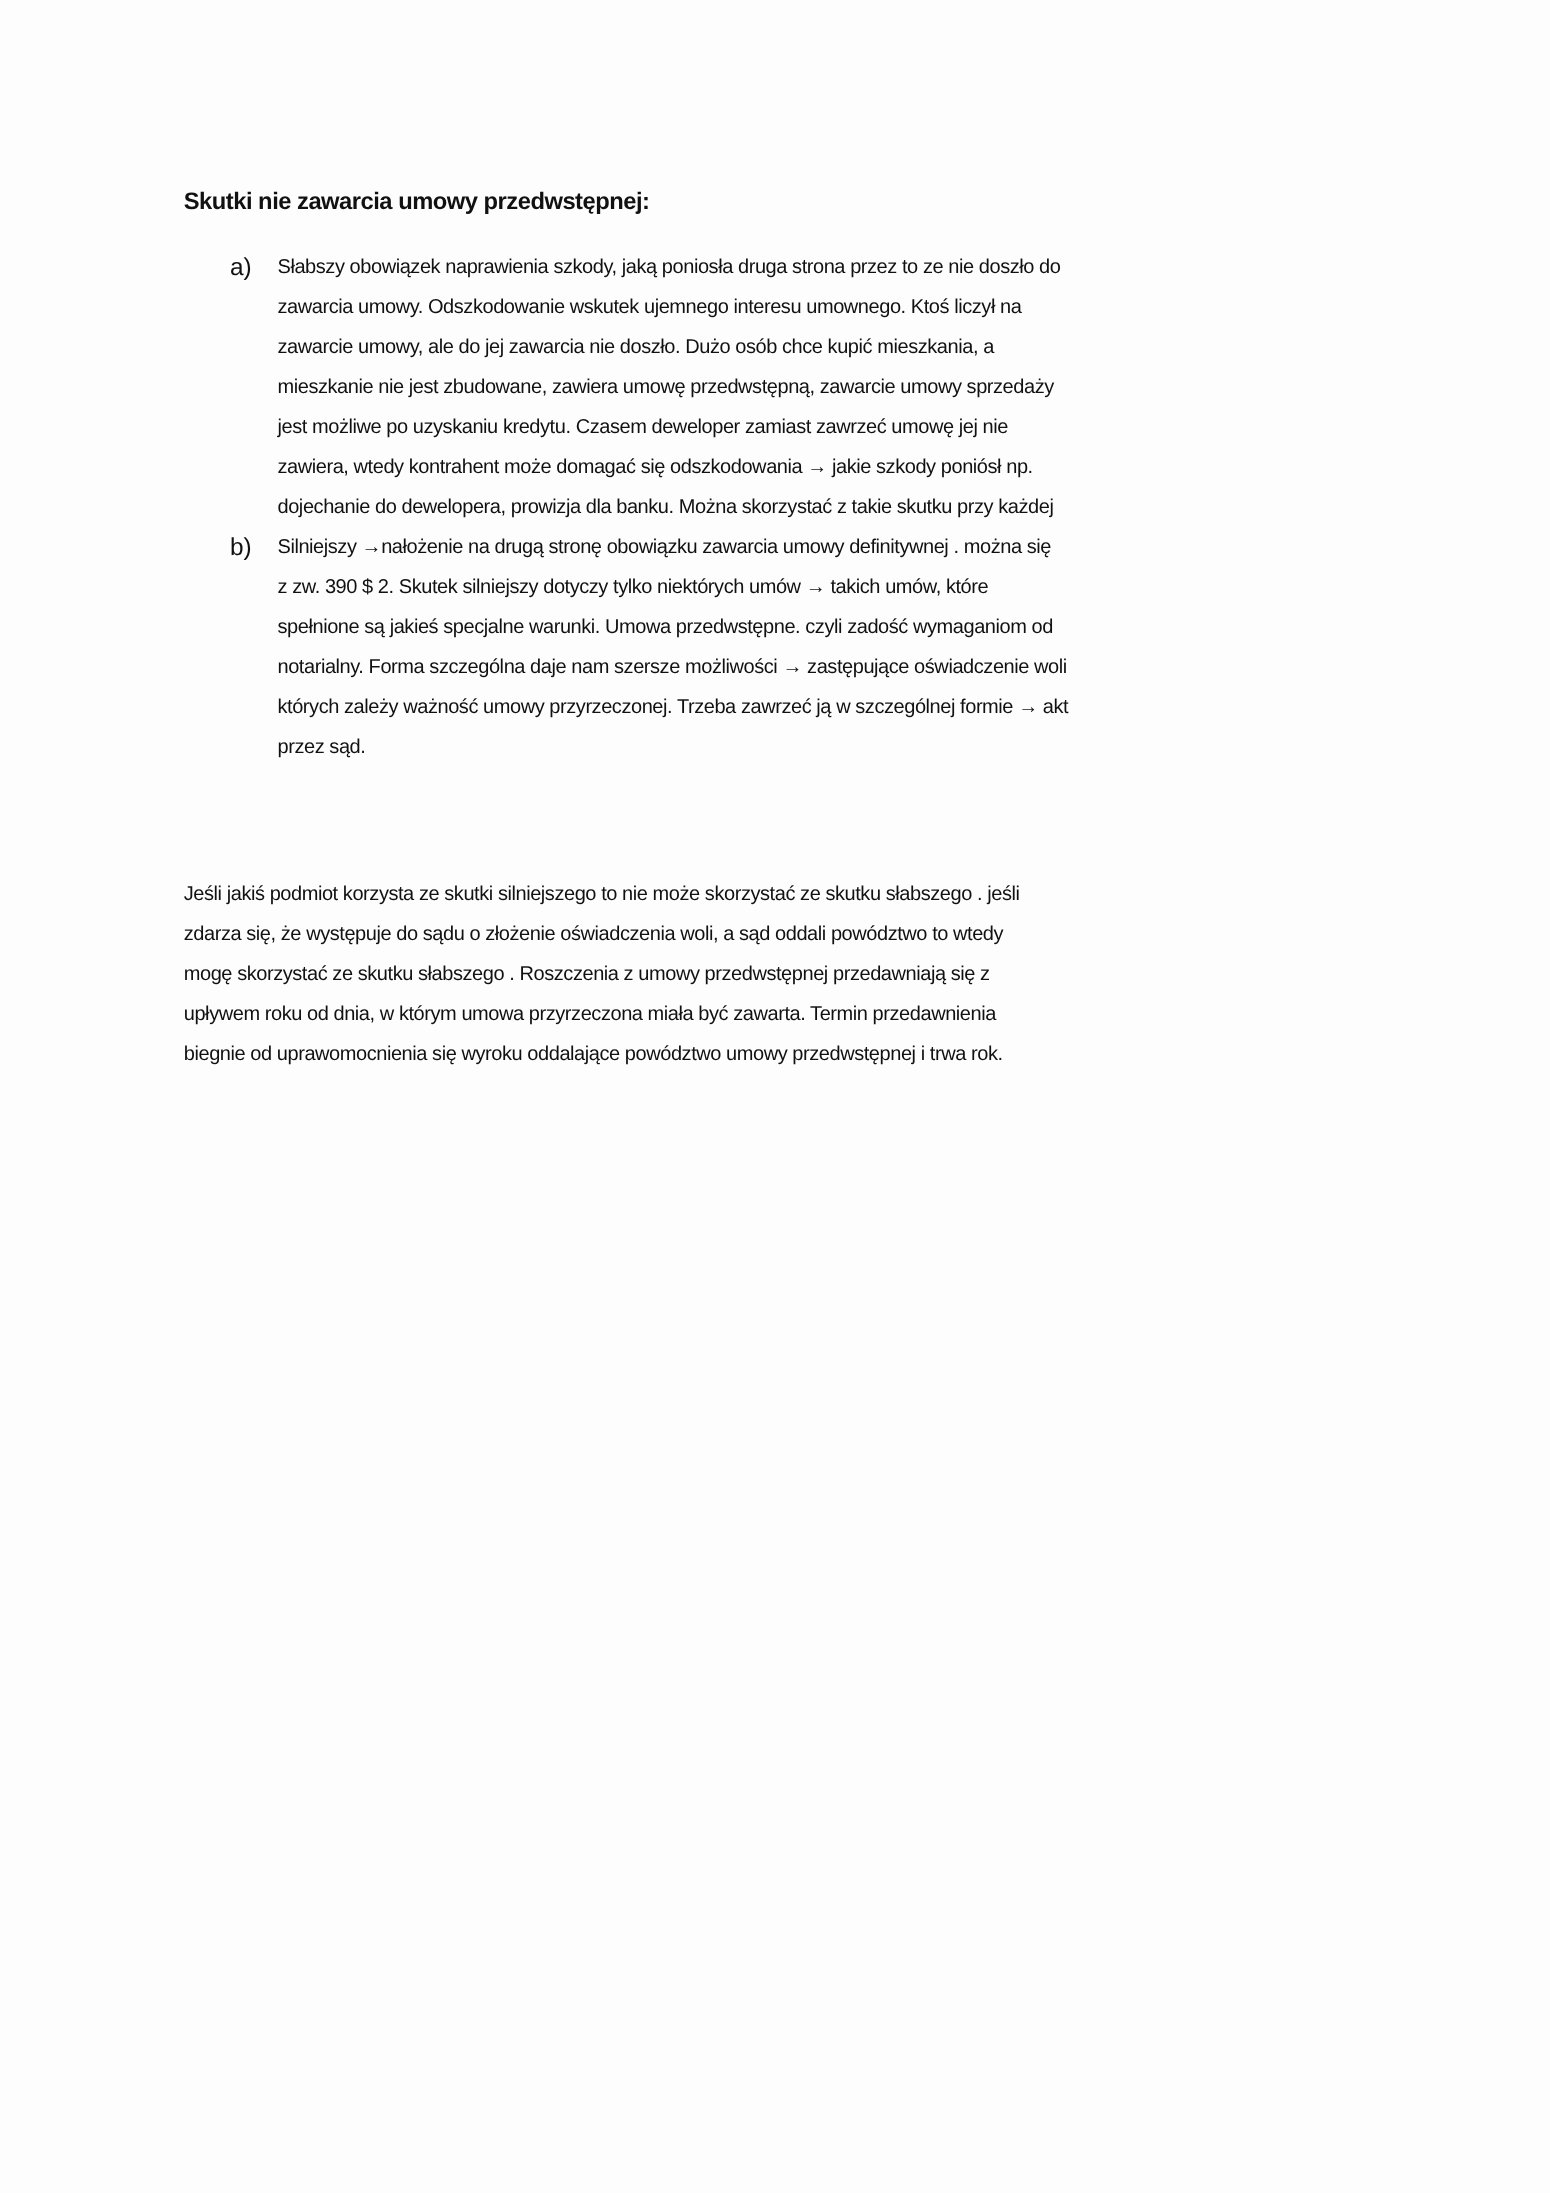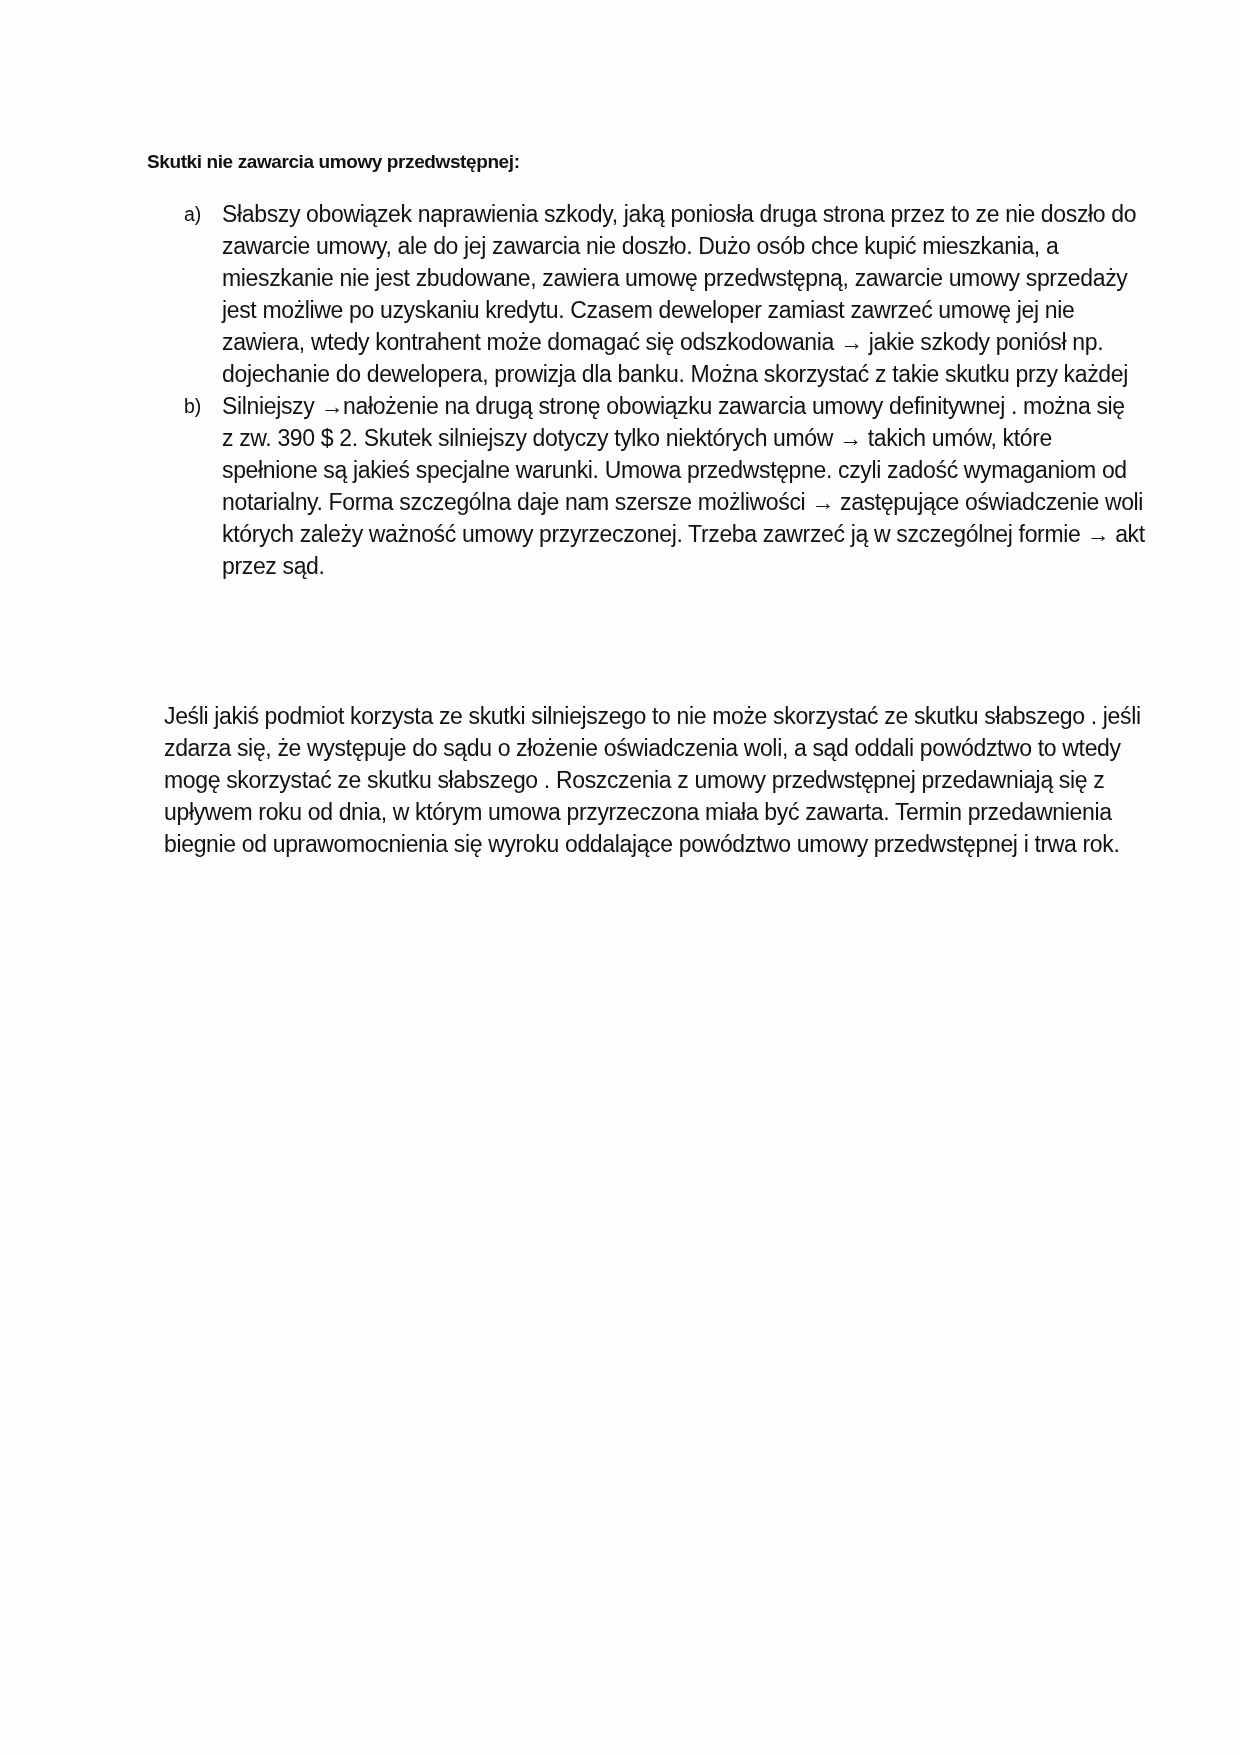--- a/index.html
+++ b/index.html
@@ -44,44 +44,45 @@
     }
     .marker {
       position: absolute;
       left: 37px;
       top: 0;
       font-size: 19.5px;
       line-height: 32px;
     }
     .line {
       display: block;
-      font-size: 23px;
+      font-size: 16px;
       line-height: 32px;
       height: 32px;
       white-space: nowrap;
       letter-spacing: -0.35px;
     }
     .paragraph {
       position: absolute;
-      left: 164px;
+      left: 147px;
       top: 700px;
       width: 950px;
     }
   </style>
 </head>
 <body>
 
 <div class="page">
 
   <div class="heading">Skutki nie zawarcia umowy przedwstępnej:</div>
 
   <div class="list">
     <div class="list-item">
       <span class="marker">a)</span>
       <span class="line">Słabszy obowiązek naprawienia szkody, jaką poniosła druga strona przez to ze nie doszło do</span>
+      <span class="line">zawarcia umowy. Odszkodowanie wskutek ujemnego interesu umownego. Ktoś liczył na</span>
       <span class="line">zawarcie umowy, ale do jej zawarcia nie doszło. Dużo osób chce kupić mieszkania, a</span>
       <span class="line">mieszkanie nie jest zbudowane, zawiera umowę przedwstępną, zawarcie umowy sprzedaży</span>
       <span class="line">jest możliwe po uzyskaniu kredytu. Czasem deweloper zamiast zawrzeć umowę jej nie</span>
       <span class="line">zawiera, wtedy kontrahent może domagać się odszkodowania → jakie szkody poniósł np.</span>
       <span class="line">dojechanie do dewelopera, prowizja dla banku. Można skorzystać z takie skutku przy każdej</span>
     </div>
     <div class="list-item">
       <span class="marker">b)</span>
       <span class="line">Silniejszy →nałożenie na drugą stronę obowiązku zawarcia umowy definitywnej . można się</span>
       <span class="line">z zw. 390 $ 2. Skutek silniejszy dotyczy tylko niektórych umów → takich umów, które</span>

